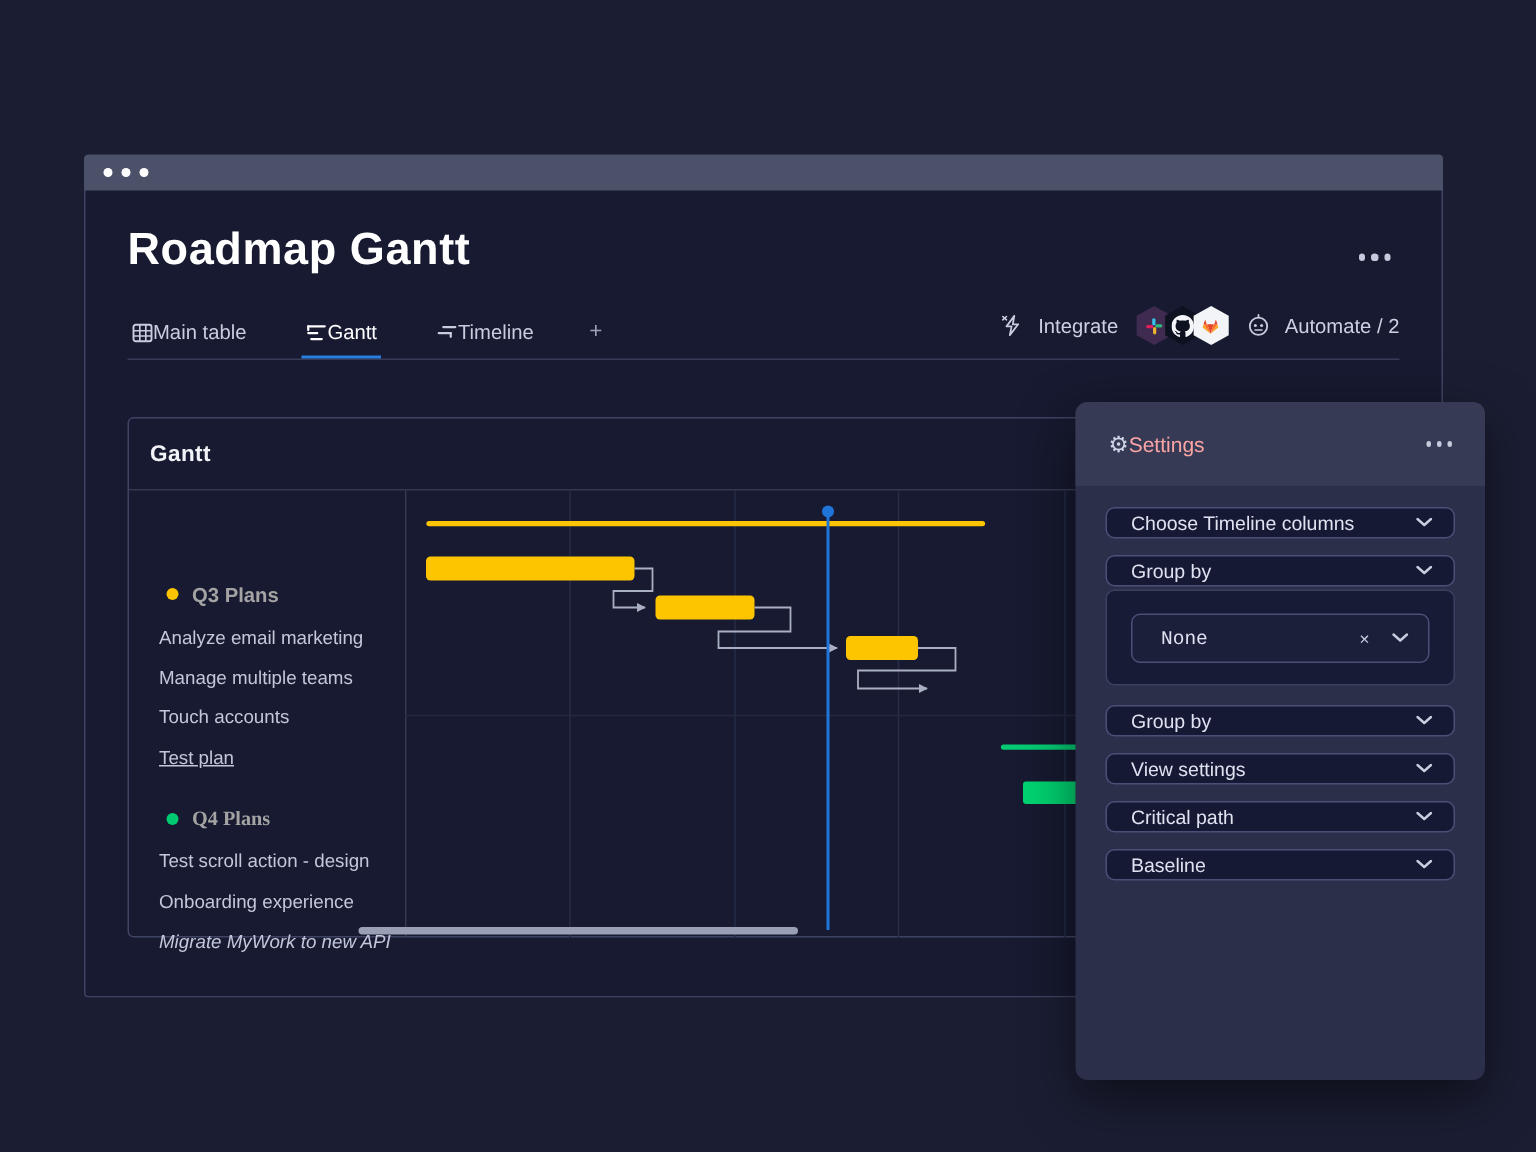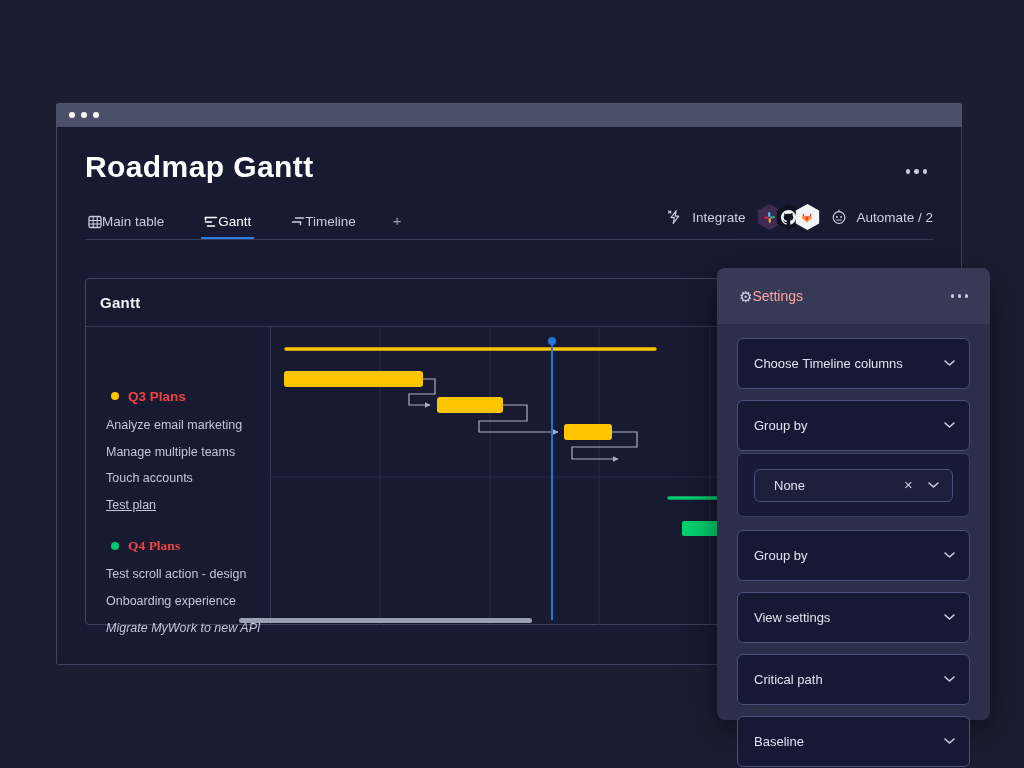--- a/index.html
+++ b/index.html
@@ -62,21 +62,21 @@
     height:47px;border-bottom:1px solid #333952;display:flex;align-items:center;
     padding-left:14px;font-size:15px;font-weight:700;color:#f2f3f8;letter-spacing:.3px;
   }
   .panel-body{position:relative;height:298px;}
   .label-col{
     position:absolute;left:0;top:0;bottom:0;width:184px;
     border-right:1px solid #333952;
   }
   .group-label{
     position:absolute;display:flex;align-items:center;gap:9px;
-    font-size:13.5px;font-weight:600;color:#ef4444;height:18px;
+    font-size:13.5px;font-weight:600;color:#a3a3a3;height:18px;
   }
   .group-dot{width:8px;height:8px;border-radius:50%;}
   .task-label{
     position:absolute;left:20px;font-size:12.5px;color:#c2c7da;height:17px;
     white-space:nowrap;
   }
   .chart{position:absolute;left:184px;top:0;width:665px;height:298px;}
   .scroll-thumb{
     position:absolute;left:153px;bottom:2px;width:293px;height:5px;
     border-radius:3px;background:#99a0b5;cursor:pointer;
@@ -90,30 +90,31 @@
   .settings-header{
     height:56px;background:#363a55;border-radius:8px 8px 0 0;
     display:flex;align-items:center;padding:0 22px;
   }
   .settings-title{font-size:14px;color:#fca5a5;}
   .gear{font-size:15px;color:#cfd3e6;line-height:1;}
   .settings-more{margin-left:auto;display:flex;gap:3.5px;cursor:pointer;}
   .settings-more i{width:3.5px;height:3.5px;border-radius:50%;background:#c6cadd;display:block;}
   .settings-list{padding:14px 20px 0 20px;}
   .s-btn{
-    height:51px;background:#151933;border:1px solid #4a5078;border-radius:6px;
+    height:21px;background:#151933;border:1px solid #4a5078;border-radius:6px;
     box-sizing:border-box;display:flex;align-items:center;
     padding:0 14px 0 16px;margin-bottom:11px;cursor:pointer;justify-content:center;
   }
   .s-btn span{font-size:13px;color:#dfe2f0;}
   .s-btn .chev{margin-left:auto;display:flex;}
   .s-card{
     background:#171b36;border:1px solid #3b4160;border-radius:6px;
     box-sizing:border-box;height:64px;margin:-9px 0 13px 0;
     padding:15px 16px 0 16px;
+    font-family:Liberation Mono, monospace;
   }
   .s-select{
     height:33px;border:1px solid #4a5078;border-radius:6px;background:#1b1f3a;
     box-sizing:border-box;display:flex;align-items:center;
     padding:0 13px 0 19px;cursor:pointer;
   }
   .s-select span.val{font-size:13px;color:#dfe2f0;}
   .s-select .clear{margin-left:auto;font-size:11px;color:#c9cde0;margin-right:15px;}
   svg{display:block;}
 </style>

